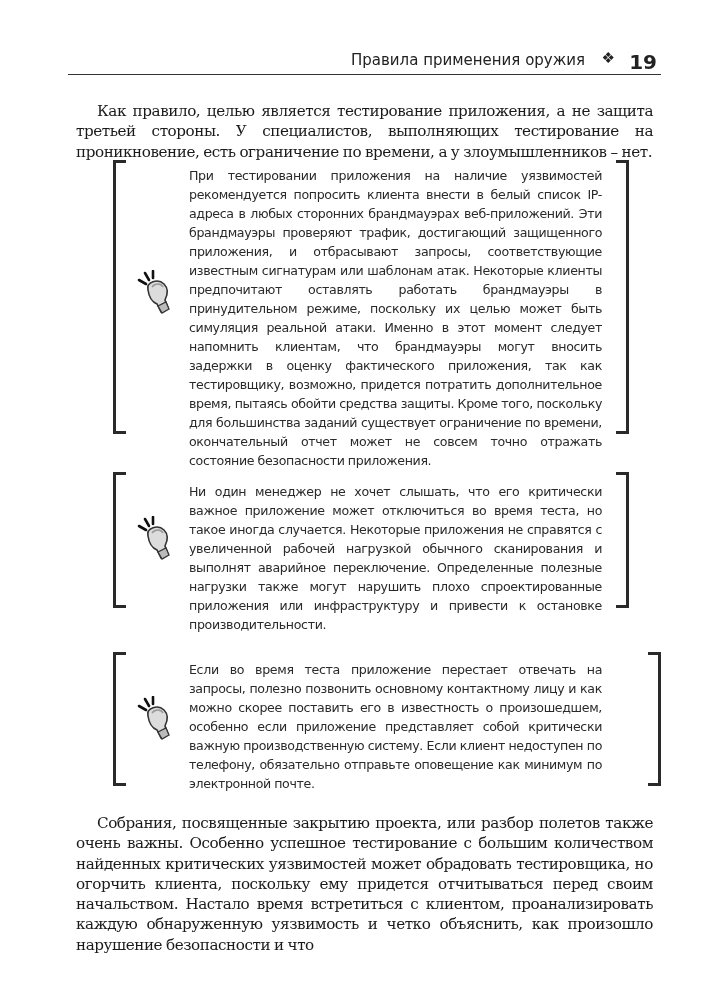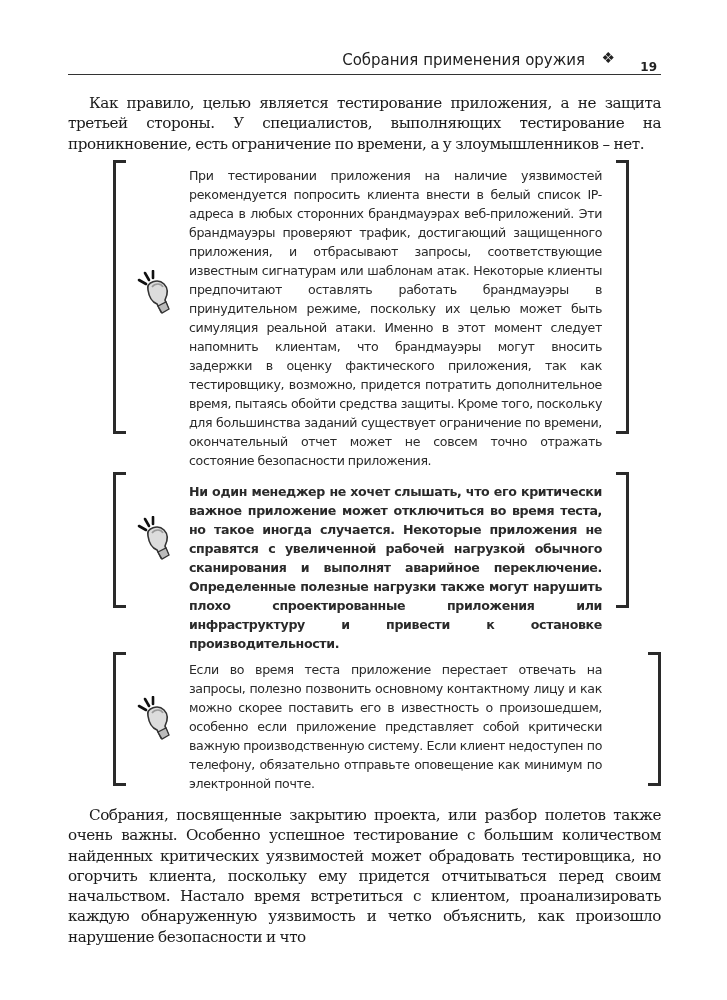--- a/index.html
+++ b/index.html
@@ -4,47 +4,47 @@
   <style>
     html, body { margin: 0; padding: 0; background: #ffffff; }
     body { width: 727px; height: 1000px; position: relative; overflow: hidden; color: #222; }
     .header {
       position: absolute; left: 68px; top: 48px; width: 593px; height: 26px;
       border-bottom: 1.5px solid #333;
       font-family: "DejaVu Sans", sans-serif; font-size: 15px; color: #222;
     }
     .header .title { position: absolute; right: 76px; top: 3px; }
     .header .ornament { position: absolute; right: 46px; top: 1px; font-size: 15px; }
-    .header .pagenum { position: absolute; right: 4px; top: 12px; font-weight: bold; font-size: 12px; }
+    .header .pagenum { position: absolute; right: 4px; top: 2px; font-weight: bold; font-size: 20px; }
     .body-text {
       position: absolute; left: 68px; width: 593px;
       font-family: "DejaVu Serif", serif; font-size: 15.2px; line-height: 20.3px;
       text-align: justify; color: #1a1a1a; letter-spacing: -0.45px;
       word-spacing: -0.5px;
     }
-    .body-text p { margin: 0; text-indent: 21px; }
+    .body-text p { margin: 8px; text-indent: 21px; }
     .tip { position: absolute; left: 113px; width: 516px; }
     .bracket-l, .bracket-r {
       position: absolute; top: 0; bottom: 0; width: 10px;
       border-top: 3px solid #2a2a2a; border-bottom: 3px solid #2a2a2a;
     }
     .bracket-l { left: 0; border-left: 3px solid #2a2a2a; }
     .bracket-r { right: 0; border-right: 3px solid #2a2a2a; }
     .bulb { position: absolute; left: 23px; width: 40px; height: 46px; }
     .tip-text {
       position: absolute; left: 76px; width: 413px;
       font-family: "DejaVu Sans", sans-serif; font-size: 12.6px; line-height: 19px;
       text-align: justify; color: #2a2a2a; letter-spacing: -0.35px; word-spacing: -0.3px;
     }
   </style>
 </head>
 <body>
 
 <div class="header">
-  <span class="title">Собрания применения оружия</span>
+  <span class="title">Правила применения оружия</span>
   <span class="ornament">❖</span>
   <span class="pagenum">19</span>
 </div>
 
 <div class="body-text" style="top:93px;">
   <p>Как правило, целью является тестирование приложения, а не защита третьей стороны. У специалистов, выполняющих тестирование на проникновение, есть ограничение по времени, а у злоумышленников – нет.</p>
 </div>
 
 <div class="tip" style="top:160px; height:274px;">
   <div class="bracket-l"></div>
@@ -53,21 +53,21 @@
     <line x1="3" y1="10" x2="10" y2="14" stroke="#111" stroke-width="2.6" stroke-linecap="round"></line>
     <line x1="9" y1="3" x2="13" y2="10" stroke="#111" stroke-width="2.6" stroke-linecap="round"></line>
     <line x1="17" y1="1" x2="17" y2="8" stroke="#111" stroke-width="2.6" stroke-linecap="round"></line>
     <path d="M12 20 C10 12, 22 8, 28 14 C33 19, 31 26, 29 30 L32 38 L25 42 L21 34 C16 32, 13 27, 12 20 Z" fill="#dcdcdc" stroke="#333" stroke-width="1.6"></path>
     <path d="M16 17 C19 13, 25 13, 27 17" fill="none" stroke="#999" stroke-width="1.6"></path>
     <path d="M22 36 L30 32 L33 39 L26 43 Z" fill="#bbb" stroke="#333" stroke-width="1.3"></path>
   </svg>
   <div class="tip-text" style="top:6px;">При тестировании приложения на наличие уязвимостей рекомендуется попросить клиента внести в белый список IP-адреса в любых сторонних брандмауэрах веб-приложений. Эти брандмауэры проверяют трафик, достигающий защищенного приложения, и отбрасывают запросы, соответствующие известным сигнатурам или шаблонам атак. Некоторые клиенты предпочитают оставлять работать брандмауэры в принудительном режиме, поскольку их целью может быть симуляция реальной атаки. Именно в этот момент следует напомнить клиентам, что брандмауэры могут вносить задержки в оценку фактического приложения, так как тестировщику, возможно, придется потратить дополнительное время, пытаясь обойти средства защиты. Кроме того, поскольку для большинства заданий существует ограничение по времени, окончательный отчет может не совсем точно отражать состояние безопасности приложения.</div>
 </div>
 
-<div class="tip" style="top:472px; height:136px;font-weight:bold;">
+<div class="tip" style="top:472px; height:136px;">
   <div class="bracket-l"></div>
   <div class="bracket-r"></div>
   <svg class="bulb" style="top:44px;" viewBox="0 0 40 46">
     <line x1="3" y1="10" x2="10" y2="14" stroke="#111" stroke-width="2.6" stroke-linecap="round"></line>
     <line x1="9" y1="3" x2="13" y2="10" stroke="#111" stroke-width="2.6" stroke-linecap="round"></line>
     <line x1="17" y1="1" x2="17" y2="8" stroke="#111" stroke-width="2.6" stroke-linecap="round"></line>
     <path d="M12 20 C10 12, 22 8, 28 14 C33 19, 31 26, 29 30 L32 38 L25 42 L21 34 C16 32, 13 27, 12 20 Z" fill="#dcdcdc" stroke="#333" stroke-width="1.6"></path>
     <path d="M16 17 C19 13, 25 13, 27 17" fill="none" stroke="#999" stroke-width="1.6"></path>
     <path d="M22 36 L30 32 L33 39 L26 43 Z" fill="#bbb" stroke="#333" stroke-width="1.3"></path>
   </svg>

